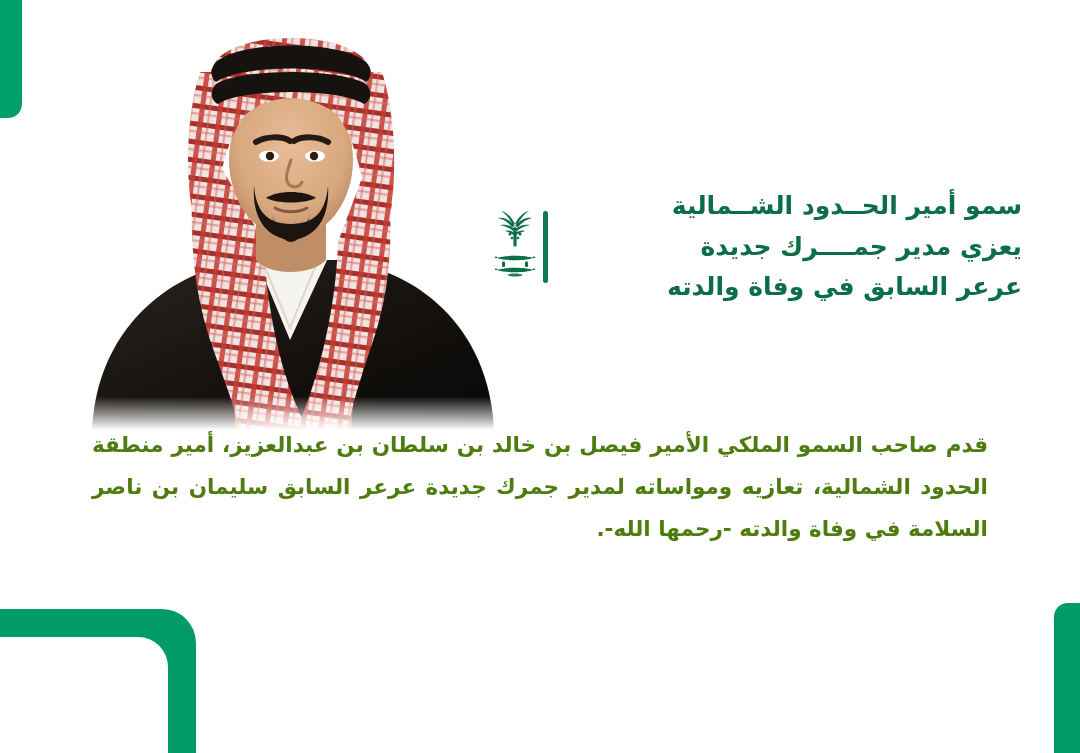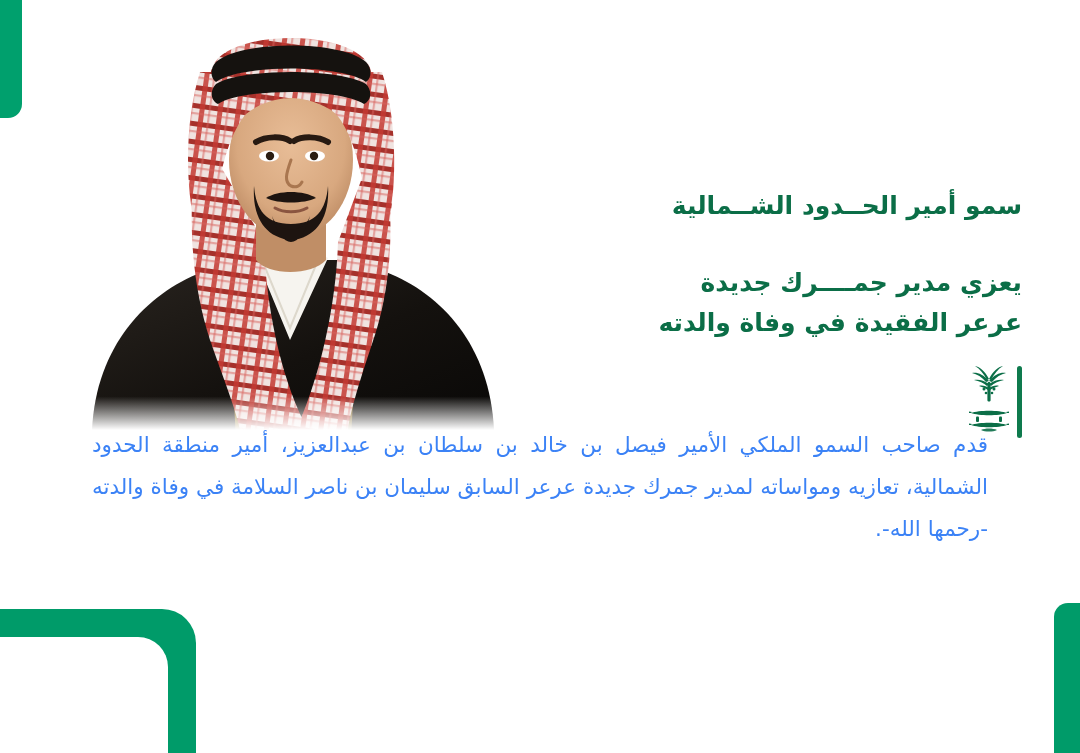--- a/index.html
+++ b/index.html
@@ -75,22 +75,22 @@
     height: 100%;
   }
 
   
   .headline-block {
     position: absolute;
     right: 58px;
     top: 186px;
     width: 528px;
     display: flex;
-    flex-direction: column;
-    align-items: flex-start;
+    flex-direction: row;
+    align-items: center;
     justify-content: flex-start;
     gap: 18px;
   }
   .emblem {
     flex: 0 0 auto;
     width: 54px;
     padding-top: 4px;
     display: flex;
     flex-direction: row;
     align-items: flex-start;
@@ -113,37 +113,37 @@
   }
   .headline-text .line {
     font-size: 25px;
     font-weight: bold;
     color: #0b6e47;
     line-height: 1.62;
     letter-spacing: 0.5px;
     white-space: nowrap;
   }
   .headline-text .line.l1 { letter-spacing: 2.5px; }
-  .headline-text .line.l2 { letter-spacing: 2.0px; margin-top: 36px; }
+  .headline-text .line.l2 { letter-spacing: 2.0px; }
   .headline-text .line.l3 { letter-spacing: 0.4px; }
 
   
   .body-copy {
     position: absolute;
     right: 92px;
     left: 92px;
     top: 424px;
     direction: rtl;
     text-align: right;
   }
   .body-copy p {
     margin: 0 0 26px 0;
     font-size: 21.5px;
-    font-weight: normal;
-    color: #3b82f6;
+    font-weight: bold;
+    color: #4d7c0f;
     line-height: 1.95;
     text-align: justify;
     text-align-last: right;
   }
   .body-copy p:last-child { margin-bottom: 0; }
 </style>
 </head>
 <body>
 
 <div class="poster">
@@ -228,21 +228,21 @@
       <path d="M222 206 C228 224 254 224 260 206 C256 222 248 232 241 232 C234 232 226 222 222 206 Z" fill="#1d1410"></path>
 
       <rect x="0" y="300" width="470" height="120" fill="url(#fadeBottom)"></rect>
     </svg>
   </div>
 
   <div class="headline-block">
     <div class="headline-text">
       <div class="line l1">سمو أمير الحــدود الشــمالية</div>
       <div class="line l2">يعزي مدير جمــــرك جديدة</div>
-      <div class="line l3">عرعر الفقيدة في وفاة والدته</div>
+      <div class="line l3">عرعر السابق في وفاة والدته</div>
     </div>
     <div class="emblem">
       <div class="emblem-bar"></div>
       <svg class="emblem-mark" viewBox="0 0 40 76" xmlns="http://www.w3.org/2000/svg" aria-hidden="true">
         <g fill="#0b6e47">
 
           <path d="M20 16 C20.9 16 21.6 16.7 21.6 17.6 L21.6 34 C21.6 34.9 20.9 35.6 20 35.6 C19.1 35.6 18.4 34.9 18.4 34 L18.4 17.6 C18.4 16.7 19.1 16 20 16 Z"></path>
           <path d="M20 15 C14 8 8 6 3 7 C8 8 13 11 17 16 Z"></path>
           <path d="M20 15 C26 8 32 6 37 7 C32 8 27 11 23 16 Z"></path>
           <path d="M20 13 C16 5 11 1 6 0 C11 3 15 8 18 14 Z"></path>

